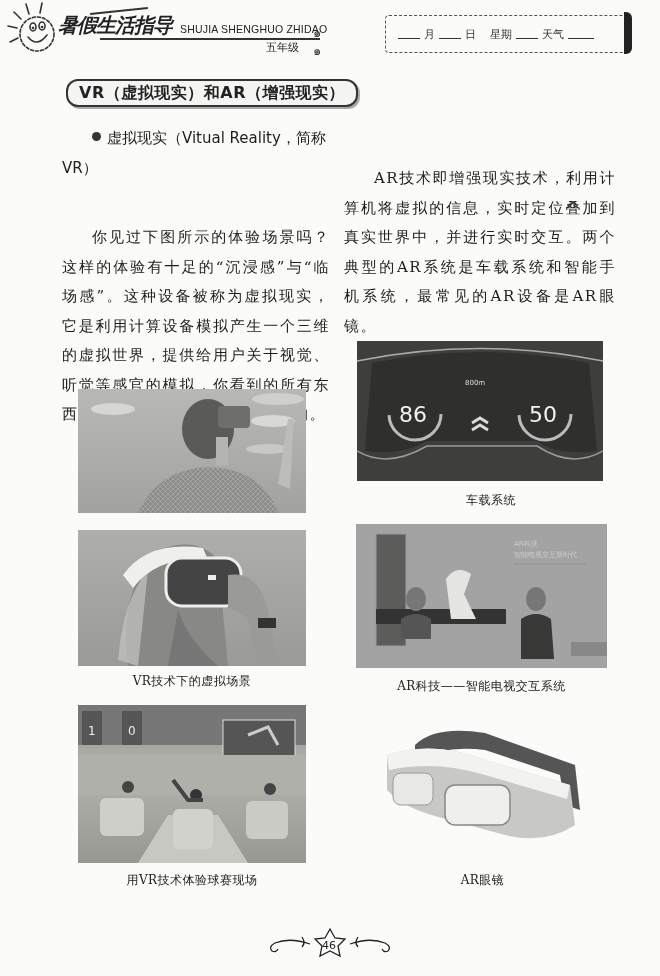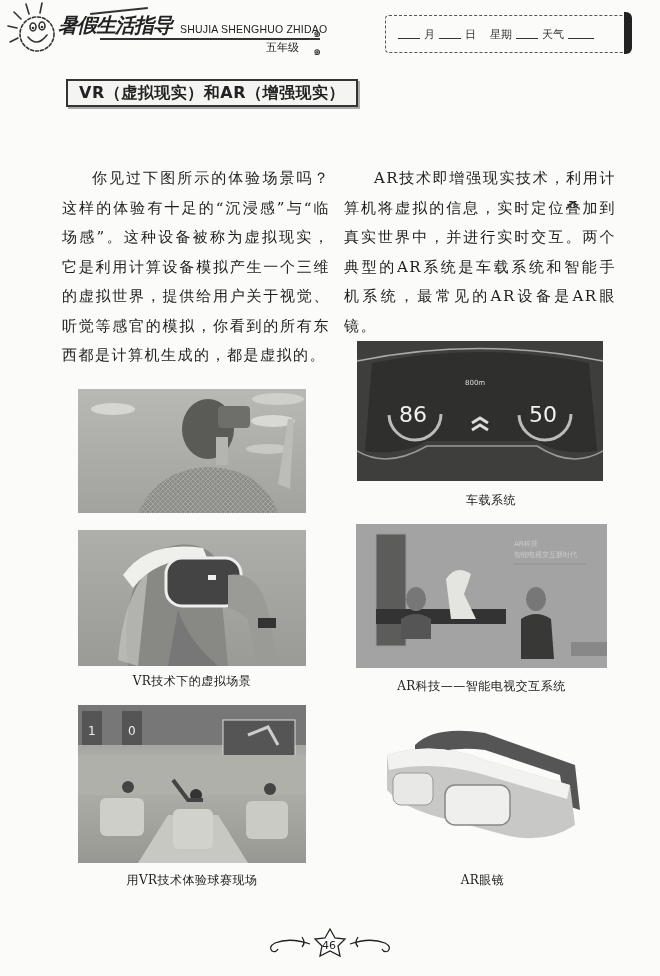--- a/index.html
+++ b/index.html
@@ -14,21 +14,21 @@
   .brand-line2 { position: absolute; left: 90px; top: 10px; width: 58px; height: 2px; background: #333; transform: rotate(-6deg); }
   .series-en { position: absolute; left: 180px; top: 23px; font-family: "Liberation Sans", sans-serif; font-size: 10.5px; color: #222; letter-spacing: 0.2px; }
   .grade { position: absolute; left: 266px; top: 40px; font-size: 11px; color: #222; }
   .swirl { position: absolute; font-size: 13px; color: #333; left: 313px; font-family: "DejaVu Sans", sans-serif; }
   .date-box { position: absolute; left: 385px; top: 15px; width: 244px; height: 38px; border: 1.5px dashed #555; border-radius: 4px; display: flex; align-items: center; padding-left: 10px; font-size: 11px; font-family: "DejaVu Sans", sans-serif; color: #333; gap: 2px; }
   .date-box .blank { display: inline-block; width: 22px; border-bottom: 1.3px solid #333; height: 10px; margin: 0 2px; }
   .date-box .blank.w { width: 26px; }
   .date-cap { position: absolute; left: 624px; top: 12px; width: 8px; height: 42px; background: #222; border-radius: 0 6px 6px 0; }
 
   
-  .section-title { position: absolute; left: 66px; top: 79px; width: 292px; height: 28px; border: 2px solid #333; border-radius: 0; background: #f4f4f2; box-shadow: 2px 2px 0 #aaa; display: flex; align-items: center; justify-content: center; font-family: "DejaVu Sans", sans-serif; font-weight: bold; font-size: 16px; color: #222; letter-spacing: 0.5px; }
+  .section-title { position: absolute; left: 66px; top: 79px; width: 292px; height: 28px; border: 2px solid #333; border-radius: 12px; background: #f4f4f2; box-shadow: 2px 2px 0 #aaa; display: flex; align-items: center; justify-content: center; font-family: "DejaVu Sans", sans-serif; font-weight: bold; font-size: 16px; color: #222; letter-spacing: 0.5px; }
 
   
   .col { position: absolute; width: 268px; font-size: 15px; line-height: 29.5px; color: #1e1e1e; }
   .col-left { left: 62px; top: 124px; }
   .col-right { left: 344px; top: 124px; width: 272px; }
   .subhead { font-family: "DejaVu Sans", sans-serif; font-size: 15px; text-indent: 30px; }
   .subhead .dot { display: inline-block; width: 9px; height: 9px; border-radius: 50%; background: #333; margin-right: 6px; vertical-align: middle; position: relative; top: -2px; }
   .para { text-indent: 30px; text-align: justify; letter-spacing: 1.5px; margin-top: 40px; }
 
   
@@ -81,20 +81,21 @@
     <span class="blank"></span>
     <span>天气</span>
     <span class="blank w"></span>
   </div>
   <div class="date-cap"></div>
 </div>
 
 <div class="section-title">VR（虚拟现实）和AR（增强现实）</div>
 
 <div class="col col-left">
+  <div class="subhead"><span class="dot"></span><span>虚拟现实（Vitual Reality，简称VR）</span></div>
   <div class="para">你见过下图所示的体验场景吗？这样的体验有十足的“沉浸感”与“临场感”。这种设备被称为虚拟现实，它是利用计算设备模拟产生一个三维的虚拟世界，提供给用户关于视觉、听觉等感官的模拟，你看到的所有东西都是计算机生成的，都是虚拟的。</div>
 </div>
 
 <div class="col col-right">
   <div class="para">AR技术即增强现实技术，利用计算机将虚拟的信息，实时定位叠加到真实世界中，并进行实时交互。两个典型的AR系统是车载系统和智能手机系统，最常见的AR设备是AR眼镜。</div>
 </div>
 
 <div class="figure fig-vr1">
   <svg width="228" height="124" viewBox="0 0 228 124">
     <ellipse cx="35" cy="20" rx="22" ry="6" fill="#d6d6d2"></ellipse>

